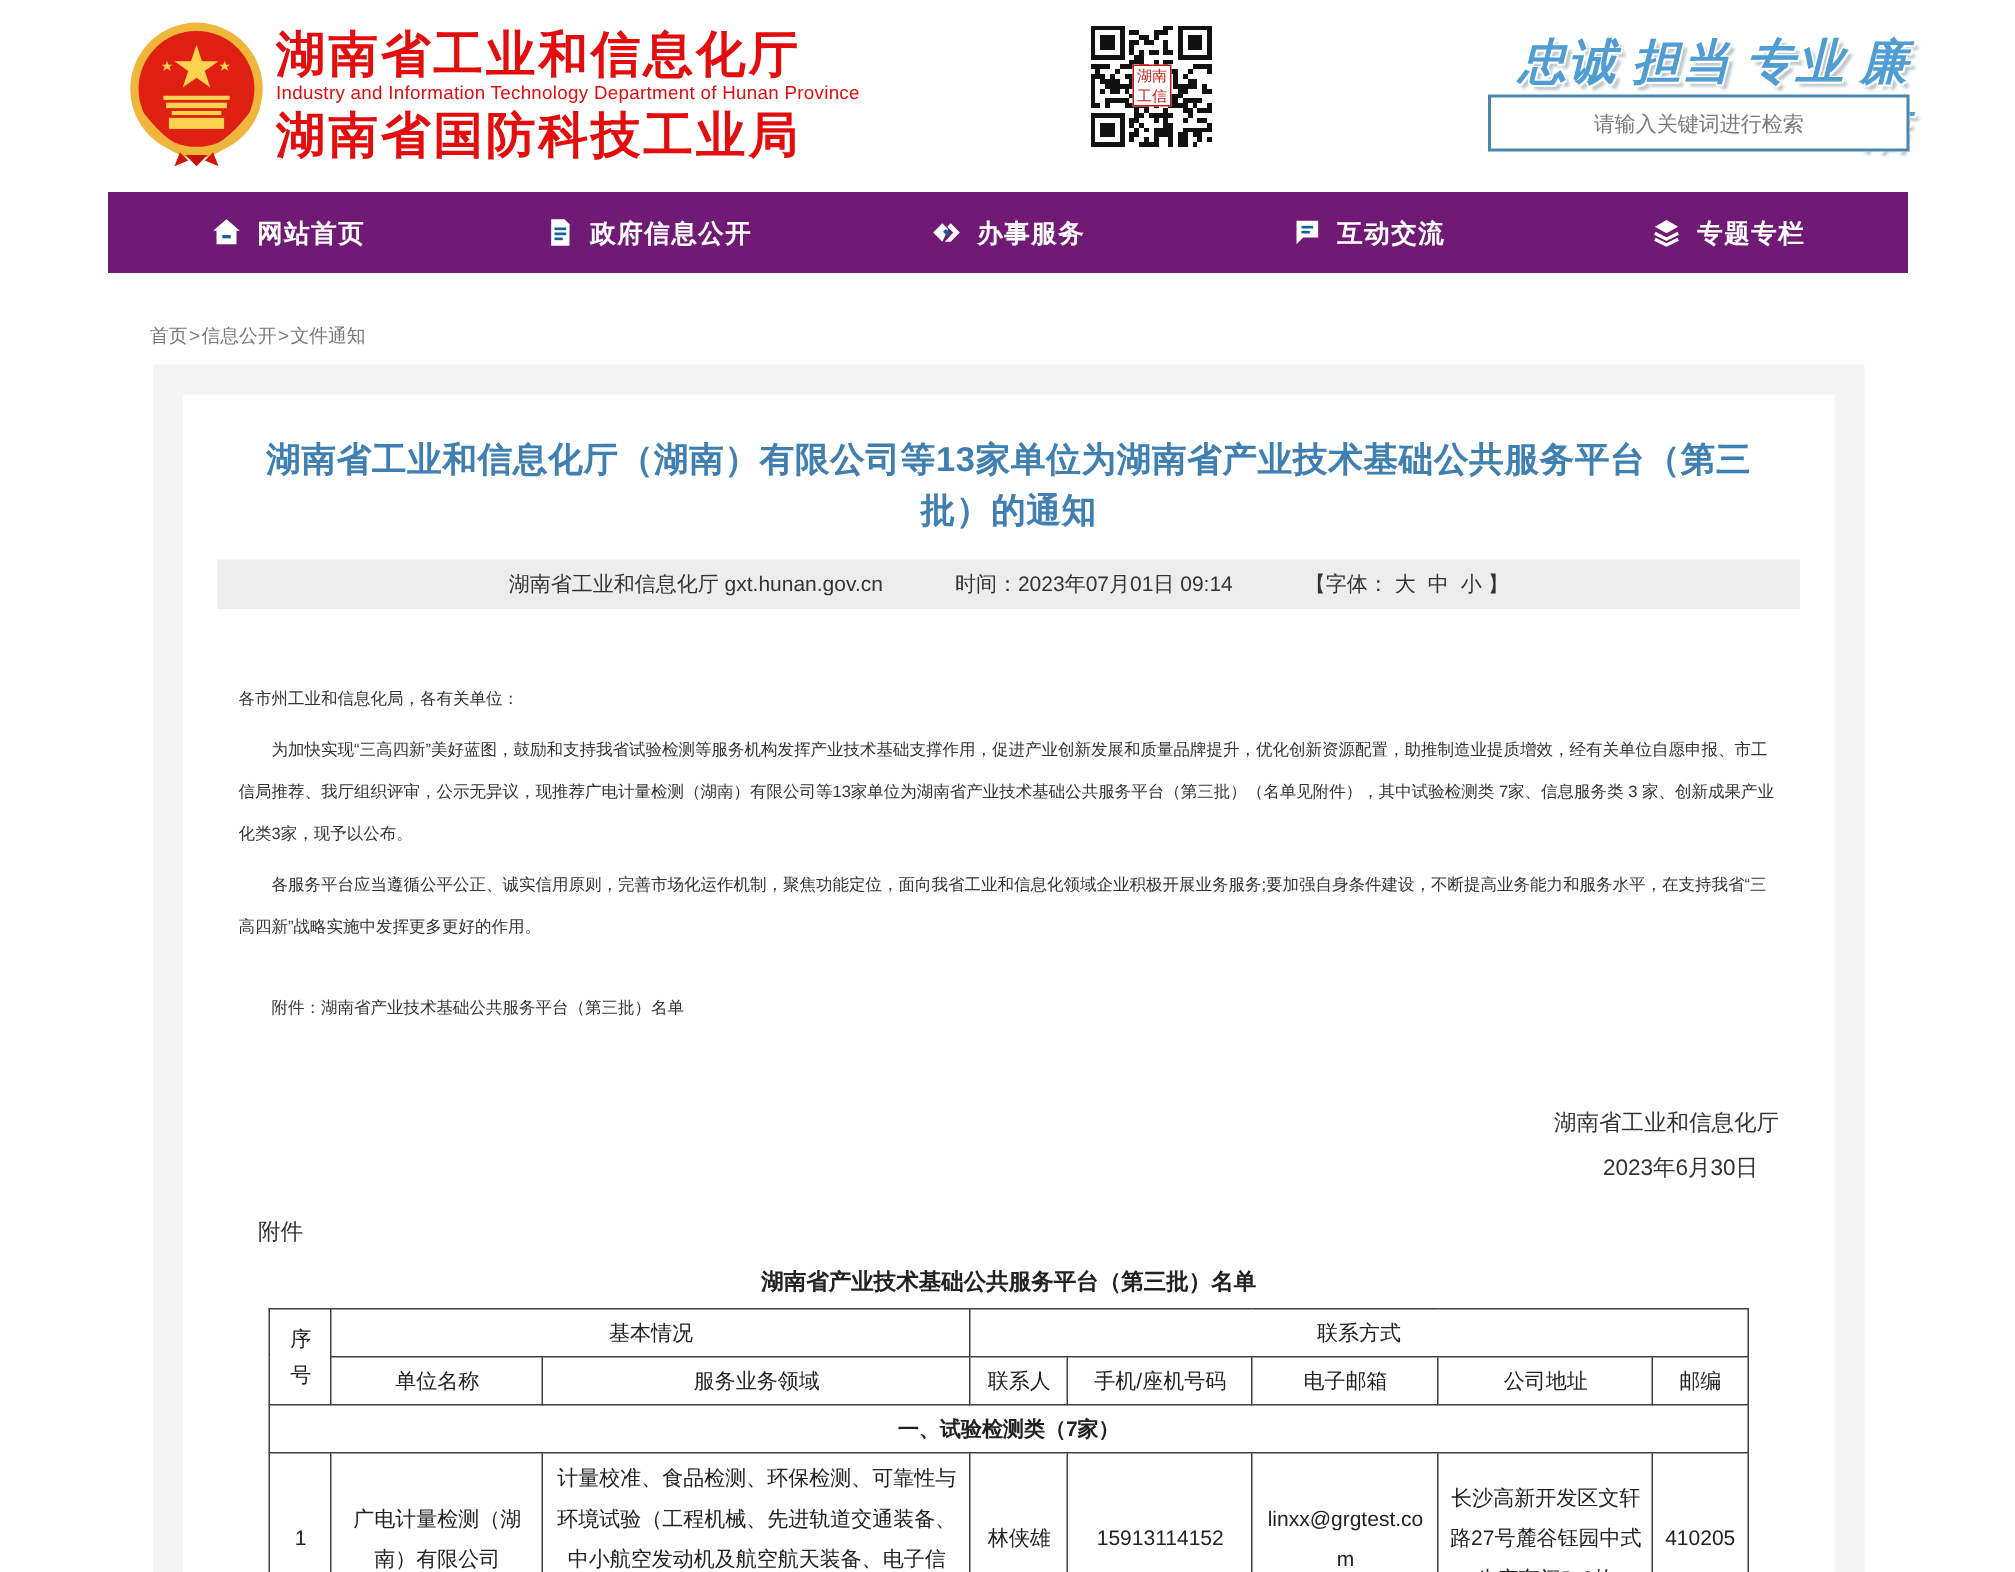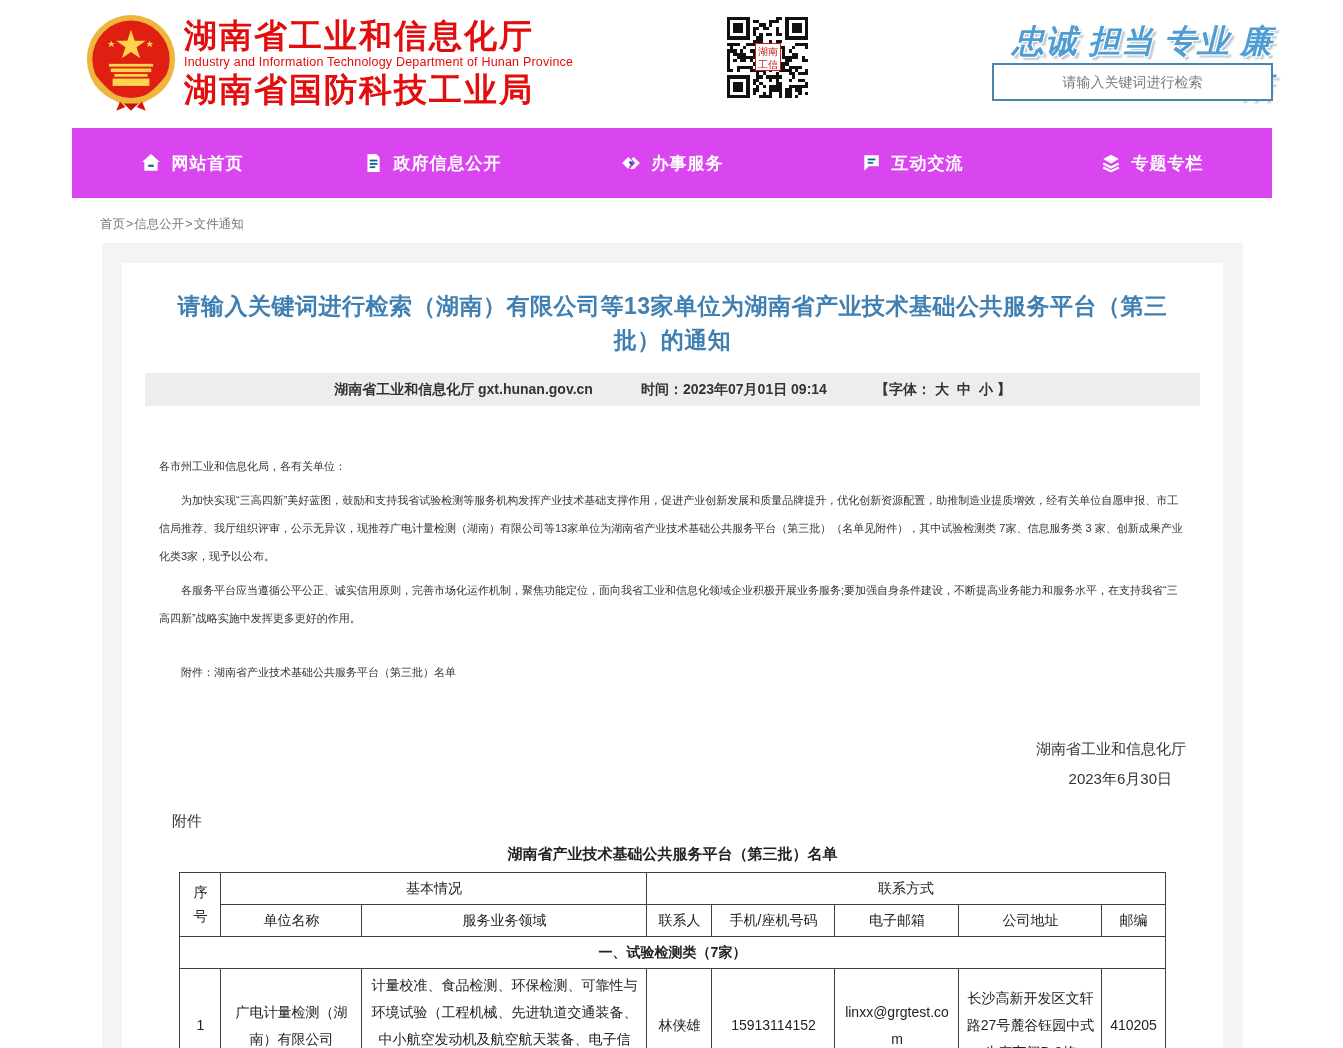--- a/index.html
+++ b/index.html
@@ -24,42 +24,42 @@
   .slogan { position:absolute; left:990px; top:20px; width:283px; text-align:right;
     font-size:32px; font-weight:bold; font-style:italic; color:#509dd4; letter-spacing:1px;
     text-shadow:-1px -1px 0 #fff, 1px -1px 0 #fff, -1px 1px 0 #fff, 1px 1px 0 #fff, 3px 3px 2px #b9c6ce; }
   .search-box { position:absolute; left:992px; top:63px; width:281px; height:38px;
     border:2px solid #4a86ac; background:#fff; }
   .search-box input { width:100%; height:100%; border:0; outline:none; text-align:center;
     font-size:14px; color:#555; font-family:inherit; background:transparent; }
   .search-box input::placeholder { color:#7a7a7a; }
 
   
-  .nav { position:absolute; left:72px; top:128px; width:1200px; height:70px; background:#d946ef;
+  .nav { position:absolute; left:72px; top:128px; width:1200px; height:54px; background:#701a75;
     display:flex; }
   .nav-item { flex:1; display:flex; align-items:center; justify-content:center; gap:11px;
     color:#fff; font-size:17px; font-weight:bold; letter-spacing:1px; cursor:pointer; }
   .nav-item svg { width:20px; height:20px; display:block; }
 
   
   .breadcrumb { position:absolute; left:100px; top:216px; font-size:12.5px; color:#787878; }
   .breadcrumb span { color:#787878; }
   .breadcrumb .sep { margin:0 1px; }
 
   
   .content-bg { position:absolute; left:102px; top:243px; width:1141px; height:805px;
     background:#f4f4f4; padding:20px; }
   .card { background:#fff; width:1101px; min-height:900px; padding:26px 0 60px 0; }
 
   .article-title { width:1014px; margin:0 auto; text-align:center; color:#3f7fb1;
     font-size:23px; font-weight:bold; line-height:34px; letter-spacing:.5px; }
 
   .meta-bar { margin:16px 23px 0 23px; height:33px; background:#ededed; display:flex;
     align-items:center; justify-content:center; font-size:14px; color:#333; }
-  .meta-bar .seg { margin:0 24px; white-space:nowrap;font-weight:bold; }
+  .meta-bar .seg { margin:0 24px; white-space:nowrap; }
   .meta-bar .fsize { margin:0 4px; cursor:pointer; }
 
   .body-text { margin:46px 37px 0 37px; font-size:11px; line-height:28px; color:#333; }
   .body-text p.indent { text-indent:2em; margin-top:6px; }
   .body-text p.attach-line { text-indent:2em; margin-top:26px; }
 
   .signature { margin:48px 37px 0 37px; text-align:right; font-size:15px; line-height:30px; color:#333; }
   .signature .sig-date { padding-right:14px; }
 
   .attach-label { margin:18px 0 0 50px; font-size:15px; color:#333; }
@@ -358,21 +358,21 @@
   </div>
 </div>
 
 <div class="breadcrumb">
   <span>首页</span><span class="sep">&gt;</span><span>信息公开</span><span class="sep">&gt;</span><span>文件通知</span>
 </div>
 
 <div class="content-bg">
   <div class="card">
 
-    <h1 class="article-title">请输入关键词进行检索（湖南）有限公司等13家单位为湖南省产业技术基础公共服务平台（第三批）的通知</h1>
+    <h1 class="article-title">湖南省工业和信息化厅（湖南）有限公司等13家单位为湖南省产业技术基础公共服务平台（第三批）的通知</h1>
 
     <div class="meta-bar">
       <span class="seg">湖南省工业和信息化厅 gxt.hunan.gov.cn</span>
       <span class="seg">时间：2023年07月01日 09:14</span>
       <span class="seg">
         <span>【字体：</span><span class="fsize">大</span><span class="fsize">中</span><span class="fsize">小</span><span>】</span>
       </span>
     </div>
 
     <div class="body-text">

